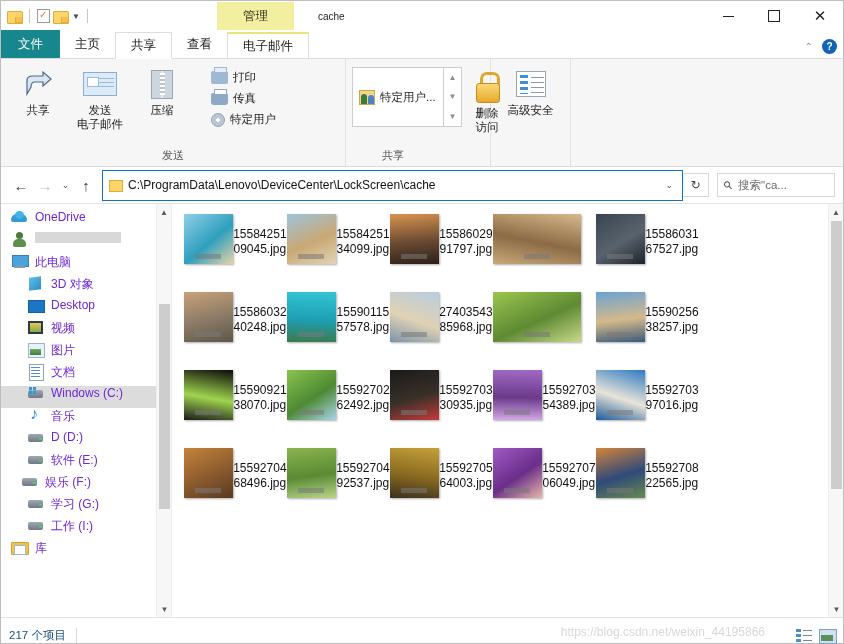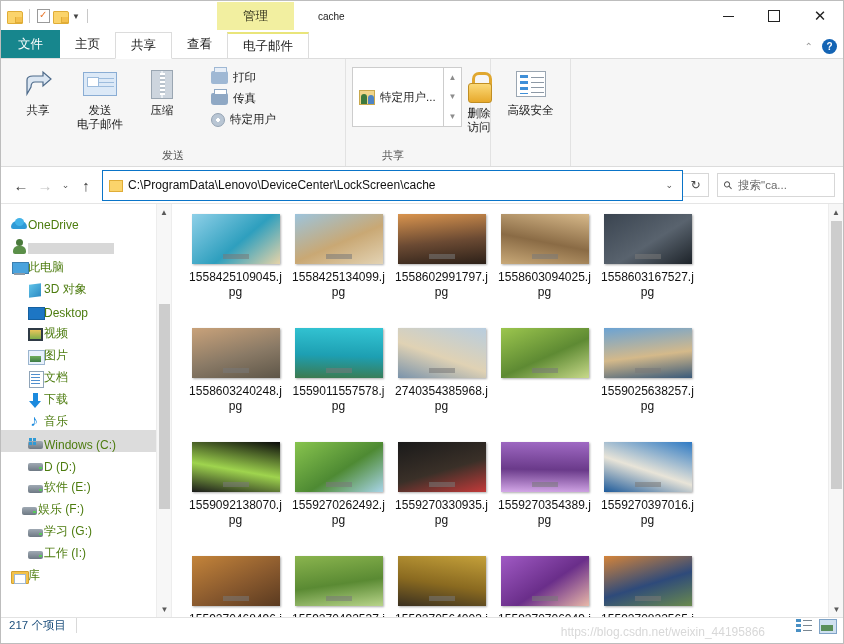--- a/index.html
+++ b/index.html
@@ -133,22 +133,22 @@
              display:flex; align-items:center; justify-content:center; color:#444; font-size:12px;}
   .searchbox { width:118px; height:24px; border:1px solid #d7d7d7; margin-left:8px;
                display:flex; align-items:center; gap:6px; padding:0 6px; background:#fff;}
   .searchbox .sico { color:#555; font-size:11px; transform:rotate(-45deg); }
   .searchbox .ph { font-size:11.5px; color:#6a6a6a; white-space:nowrap; overflow:hidden; }
 
   
   .body { flex:1; display:flex; min-height:0; border-top:1px solid #e5e5e5; }
   .nav { width:170px; flex:0 0 170px; background:#fff; padding-top:6px; overflow:hidden;
          position:relative; }
-  .navrow { height:22px; display:flex; align-items:flex-end; font-size:12px;
-            color:#4d7c0f; white-space:nowrap; }
+  .navrow { height:22px; display:flex; align-items:flex-start; gap:7px; font-size:12px;
+            color:#6d28d9; white-space:nowrap; }
   .navrow.sel { background:#dcdcdc; }
   .navrow .txt { overflow:hidden; }
   .nav-scroll { position:absolute; right:0; top:0; width:15px; height:100%;
                 background:#f7f7f7; border-left:1px solid #ededed; }
   .nav-scroll .arr { height:16px; display:flex; align-items:center; justify-content:center;
                      font-size:8px; color:#5a5a5a; }
   .nav-scroll .arr.bot { position:absolute; bottom:0; width:15px; }
   .nav-scroll .thumb { position:absolute; top:100px; left:2px; width:11px; height:205px;
                        background:#cdcdcd; }
 
@@ -203,39 +203,39 @@
        linear-gradient(#2f9ad6,#2f9ad6) 4px 4px/3px 3px no-repeat;}
   .ni-lib::before{ content:""; position:absolute; left:0; top:2px; width:16px; height:11px;
      background:#f3c24a; border:1px solid #d2a02f; border-radius:1px;}
   .ni-lib::after{ content:""; position:absolute; left:3px; top:5px; width:10px; height:8px;
      background:#fff; border:1px solid #9fb8d4;}
 
   
   .content { flex:1; position:relative; background:#fff; overflow:hidden;
              border-left:1px solid #ededed; }
   .grid { display:flex; flex-wrap:wrap; padding:10px 0 0 12px; width:625px; }
-  .tile { width:103px; margin:0 0 28px 0; display:flex; flex-direction:column;
+  .tile { width:103px; margin:0 0 28px 0; display:flex; 
           align-items:center; }
   .tile .thumb { width:88px; height:50px; box-shadow:1px 1px 2px rgba(0,0,0,.32);
                  background-size:cover; position:relative; overflow:hidden; }
   .tile .thumb .badge { position:absolute; left:50%; transform:translateX(-50%); bottom:5px;
      width:26px; height:5px; background:rgba(120,120,120,.55);}
   .tile .nm { margin-top:6px; font-size:12px; line-height:15px; text-align:center;
               color:#121212; width:98px; word-break:break-all; }
 
   .vscroll { position:absolute; right:0; top:0; width:15px; height:100%;
              background:#f7f7f7; border-left:1px solid #ededed; }
   .vscroll .arr { height:16px; display:flex; align-items:center; justify-content:center;
                   font-size:8px; color:#5a5a5a; }
   .vscroll .arr.bot { position:absolute; bottom:0; width:15px; }
   .vscroll .thumb { position:absolute; top:17px; left:2px; width:11px; height:268px;
                     background:#cdcdcd; }
 
   
-  .status { flex:0 0 26px; display:flex; align-items:flex-start; border-top:1px solid #e2e2e2;
+  .status { flex:0 0 26px; display:flex; align-items:flex-end; border-top:1px solid #e2e2e2;
             background:#fff; padding-left:8px; position:relative; }
   .status .cnt { font-size:11.5px; color:#1c4f7c; }
   .status .div { width:1px; height:15px; background:#d9d9d9; margin-left:10px; }
   .status .views { position:absolute; right:8px; display:flex; gap:7px; align-items:center;}
   .vbtn { width:16px; height:15px; position:relative; }
   .vbtn-details::before{ content:""; position:absolute; left:0; top:1px; width:5px; height:3px;
      background:#4a90c4; box-shadow:0 5px 0 #4a90c4, 0 10px 0 #4a90c4;}
   .vbtn-details::after{ content:""; position:absolute; left:7px; top:2px; width:9px; height:1px;
      background:#7a8792; box-shadow:0 5px 0 #7a8792, 0 10px 0 #7a8792;}
   .vbtn-thumbs::before{ content:""; position:absolute; left:0; top:1px; width:16px; height:13px;
@@ -340,21 +340,21 @@
             <span class="ic-users"></span>
             <span>特定用户...</span>
           </div>
           <div class="spinbox">
             <span>▲</span>
             <span>▼</span>
             <span>▼</span>
           </div>
         </div>
 
-        <div class="bigbtn" style="margin-left:4px">
+        <div class="bigbtn" style="margin-left:12px">
           <span class="ico">
             <span class="ic-lock"></span>
           </span>
           <span class="lbl">
             <span>删除</span><br>
             <span>访问</span>
           </span>
         </div>
       </div>
       <div class="glabel" style="margin-left:-50px">共享</div>
@@ -423,31 +423,27 @@
             <span class="txt">视频</span>
           </div>
           <div class="navrow" style="padding-left: 26px;">
             <span class="ni ni-pic"></span>
             <span class="txt">图片</span>
           </div>
           <div class="navrow" style="padding-left: 26px;">
             <span class="ni ni-doc"></span>
             <span class="txt">文档</span>
           </div>
-          <div class="navrow" style="padding-left: 26px;">
-            <span class="ni ni-dl"></span>
-            <span class="txt">下载</span>
-          </div>
-          <div class="navrow" style="padding-left: 26px;">
-            <span class="ni ni-mus"></span>
-            <span class="txt">音乐</span>
-          </div>
           <div class="navrow sel" style="padding-left: 26px;">
             <span class="ni ni-win"></span>
             <span class="txt">Windows (C:)</span>
+          </div>
+          <div class="navrow" style="padding-left: 26px;">
+            <span class="ni ni-mus"></span>
+            <span class="txt">音乐</span>
           </div>
           <div class="navrow" style="padding-left: 26px;">
             <span class="ni ni-drv"></span>
             <span class="txt">D (D:)</span>
           </div>
           <div class="navrow" style="padding-left: 26px;">
             <span class="ni ni-drv"></span>
             <span class="txt">软件 (E:)</span>
           </div>
           <div class="navrow" style="padding-left: 20px;">
@@ -491,21 +487,20 @@
           <div class="tile">
             <div class="thumb" style="background: linear-gradient(174deg, rgb(217, 148, 78) 0%, rgb(107, 74, 51) 55%, rgb(44, 32, 24) 100%);">
               <span class="badge"></span>
             </div>
             <div class="nm">1558602991797.jpg</div>
           </div>
           <div class="tile">
             <div class="thumb" style="background: linear-gradient(191deg, rgb(215, 185, 138) 0%, rgb(138, 107, 69) 55%, rgb(201, 169, 120) 100%);">
               <span class="badge"></span>
             </div>
-            <div class="nm">1558603094025.jpg</div>
           </div>
           <div class="tile">
             <div class="thumb" style="background: linear-gradient(148deg, rgb(58, 68, 80) 0%, rgb(89, 99, 110) 55%, rgb(29, 35, 41) 100%);">
               <span class="badge"></span>
             </div>
             <div class="nm">1558603167527.jpg</div>
           </div>
           <div class="tile">
             <div class="thumb" style="background: linear-gradient(165deg, rgb(201, 162, 122) 0%, rgb(138, 122, 102) 55%, rgb(94, 86, 72) 100%);">
               <span class="badge"></span>

